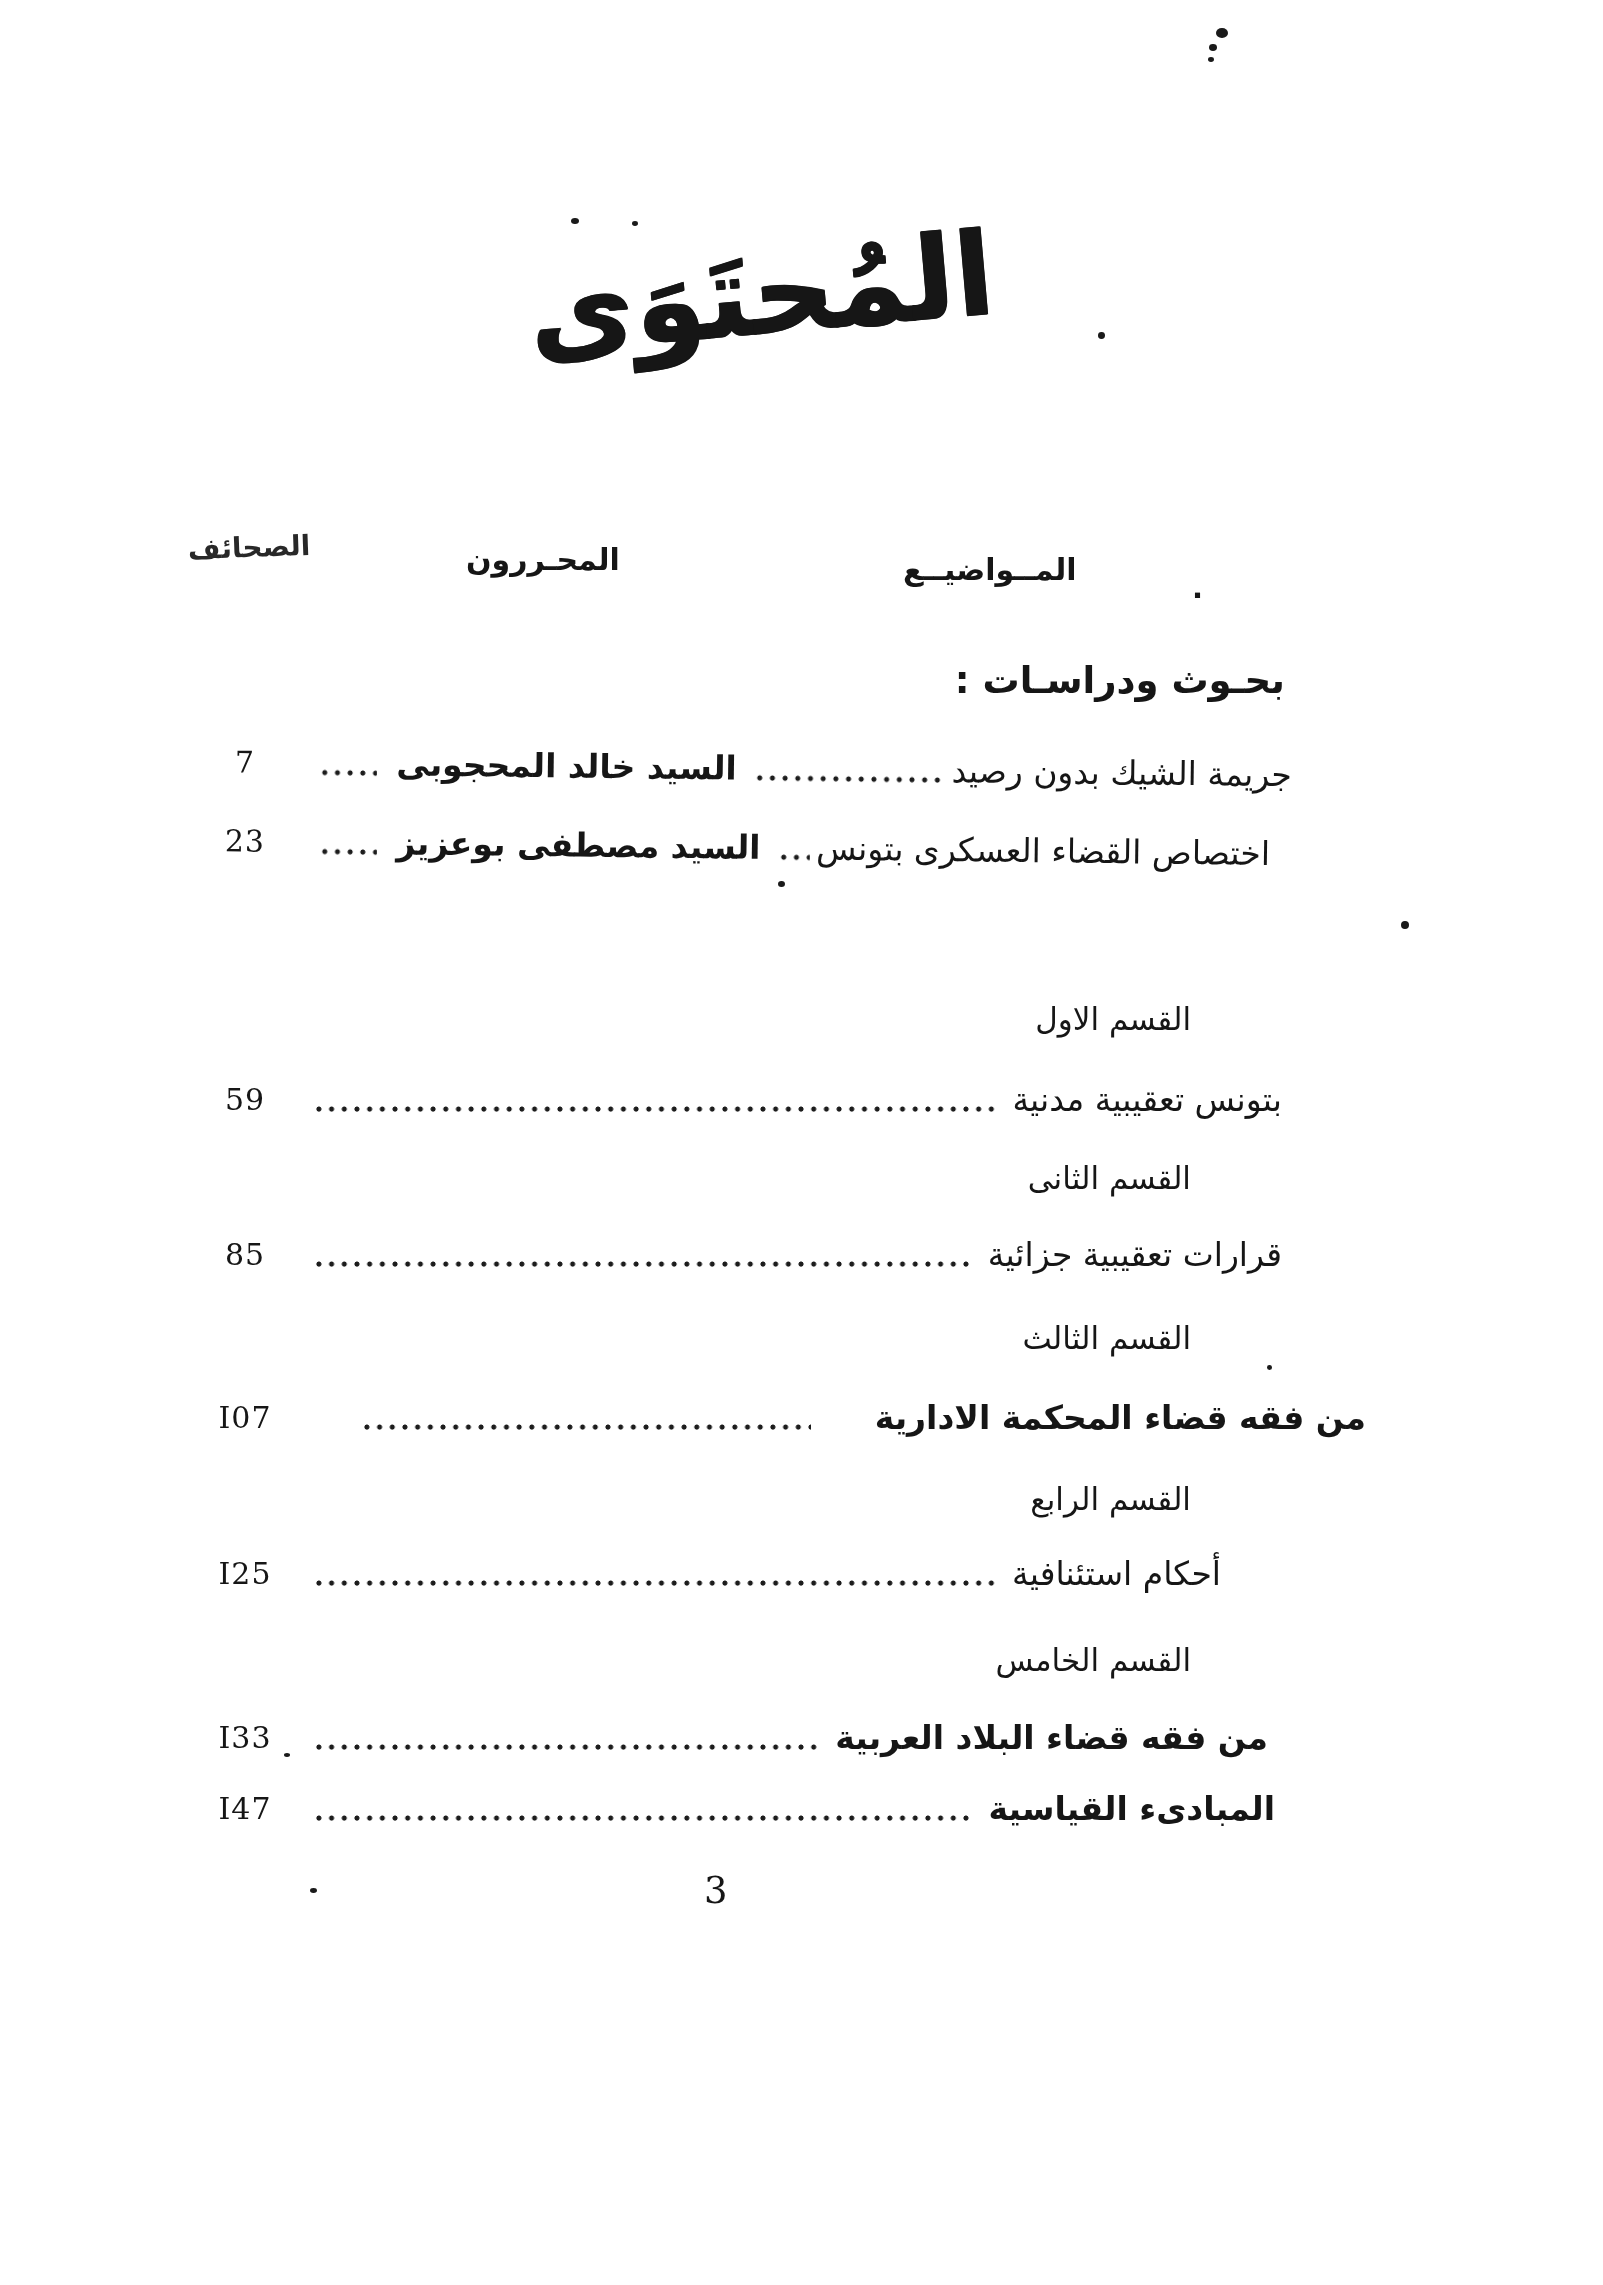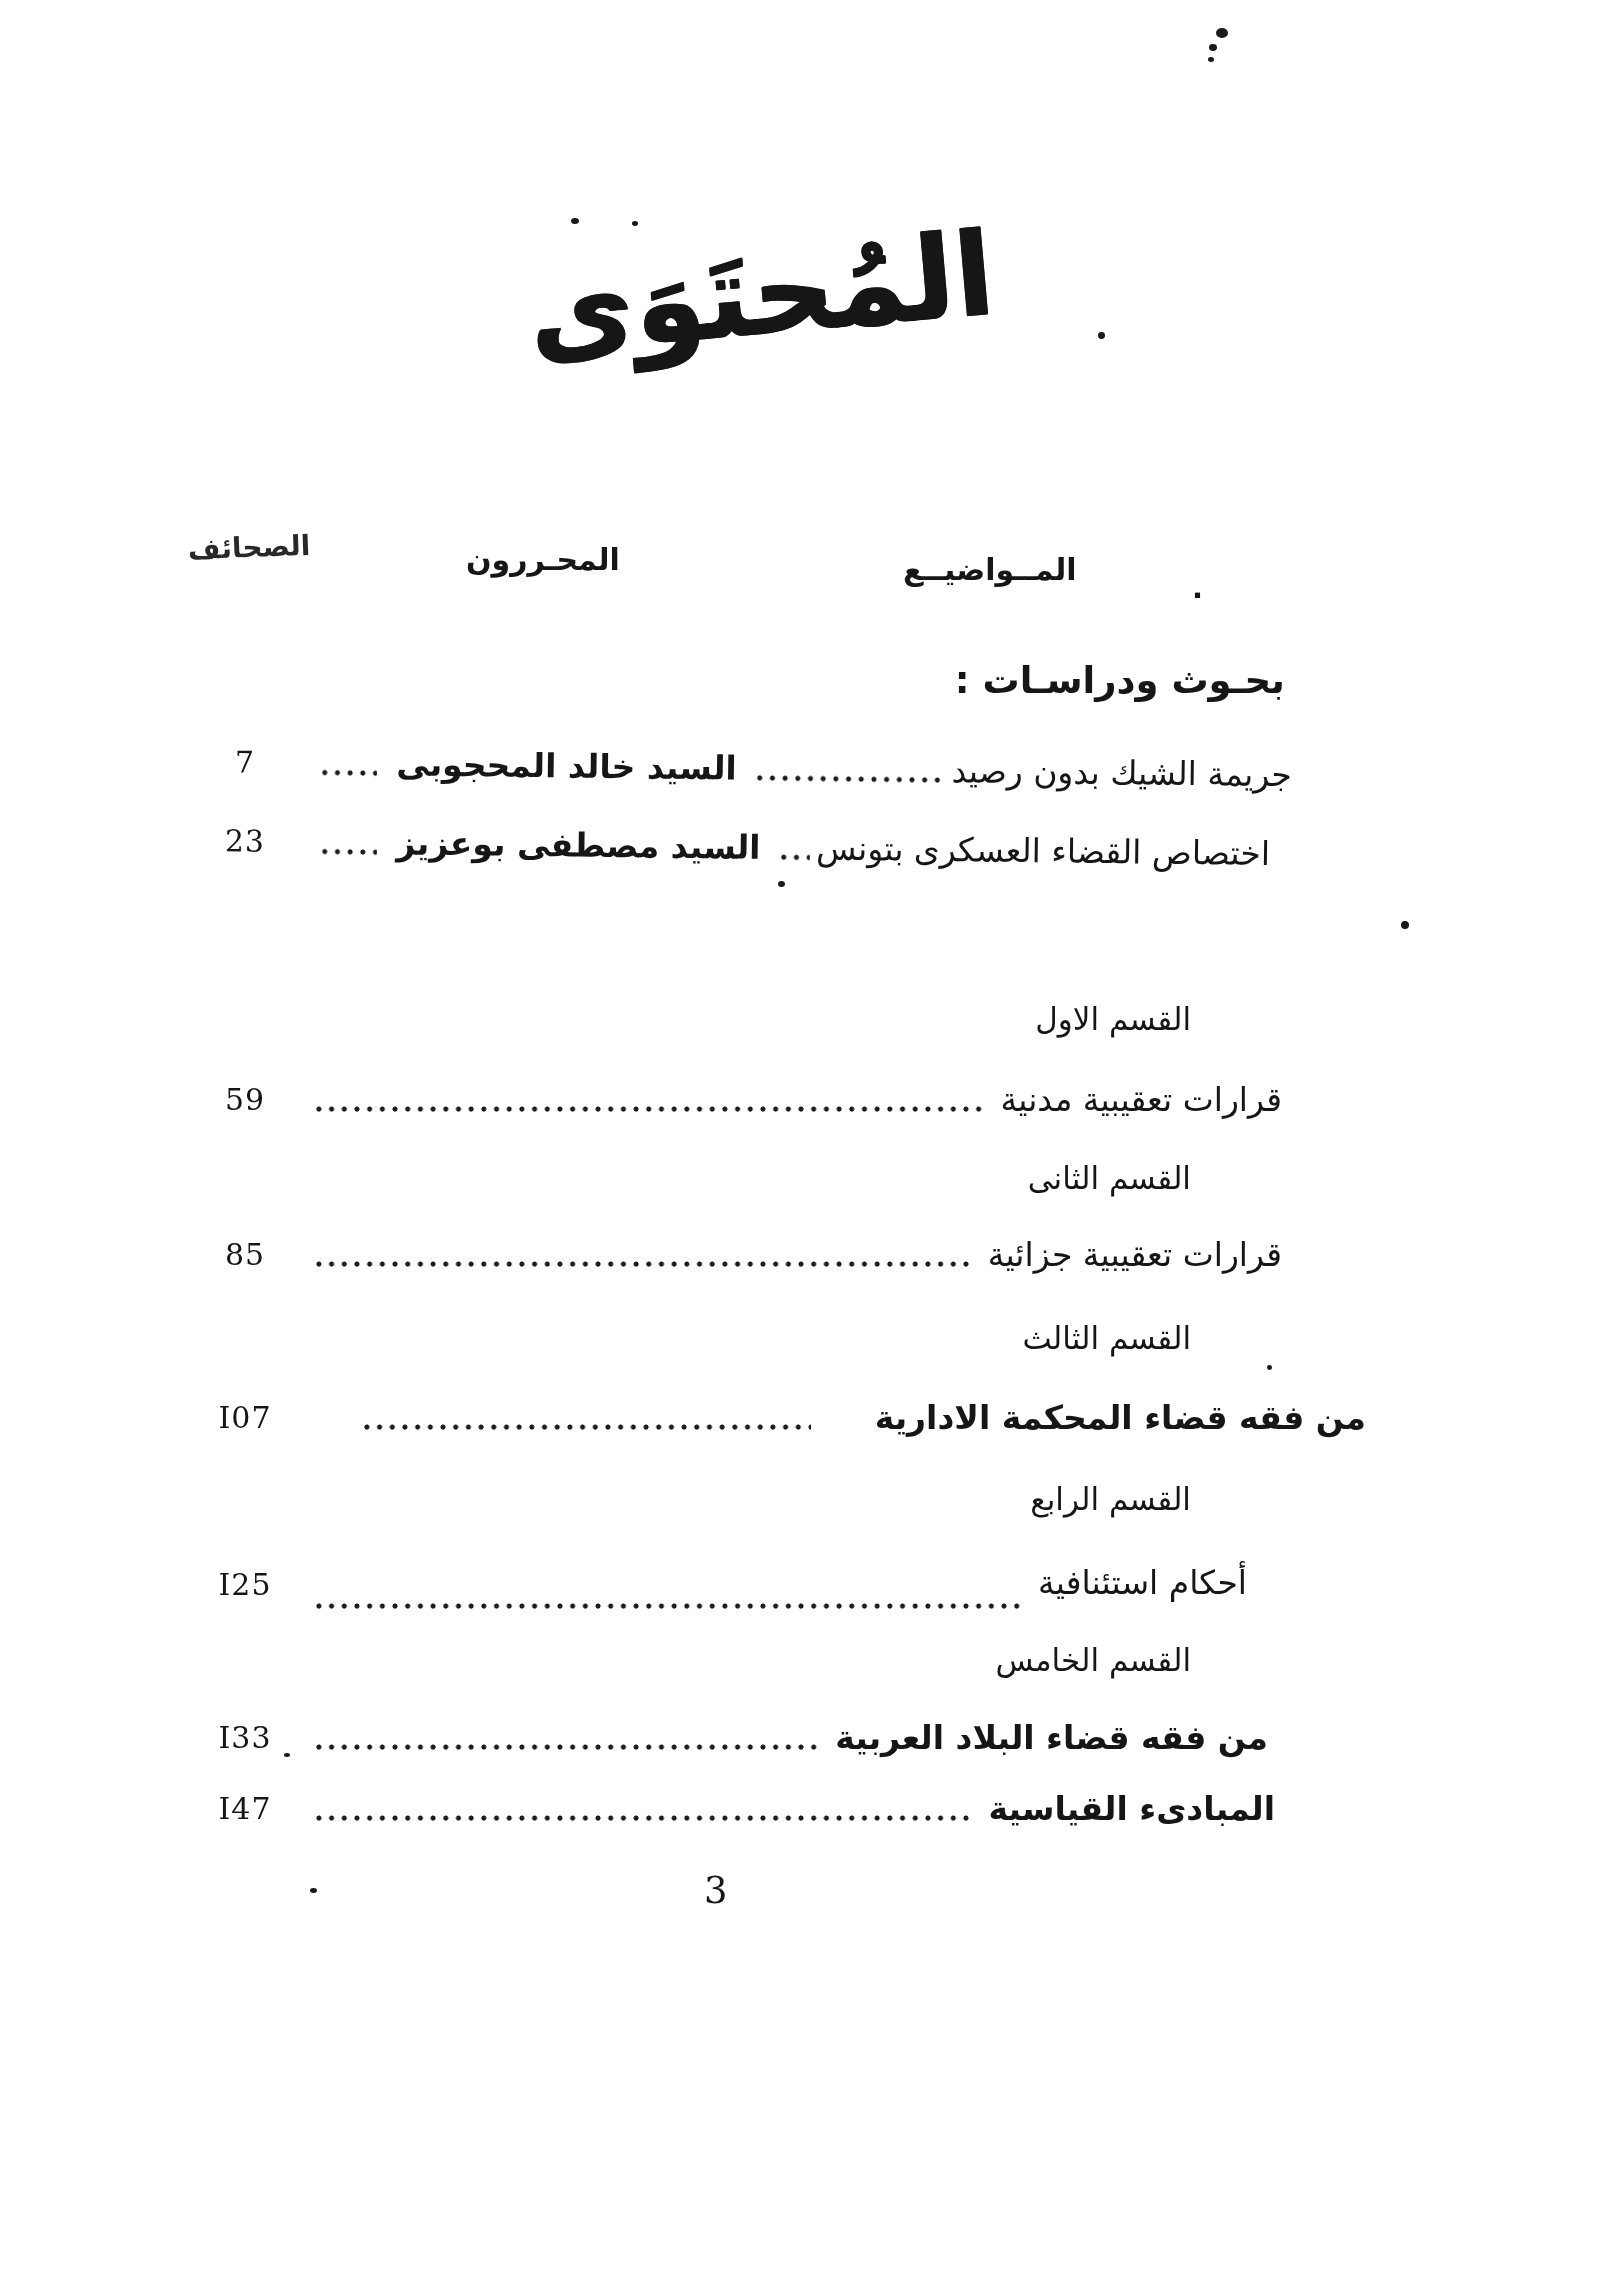--- a/index.html
+++ b/index.html
@@ -141,42 +141,42 @@
     <span class="dots mid" style="width:30px;"></span>
     <span class="ttl">اختصاص القضاء العسكرى بتونس</span>
   </div>
 
 
   <div class="part" style="top:1001px;">القسم الاول</div>
 
   <div class="row" style="top:1071px; right:321px;">
     <span class="num">59</span>
     <span class="dots grow"></span>
-    <span class="ttl">قرارات تعقيبية مدنية</span>
+    <span class="ttl">بتونس تعقيبية مدنية</span>
   </div>
 
   <div class="part" style="top:1160px;">القسم الثانى</div>
 
   <div class="row" style="top:1226px; right:321px;">
     <span class="num">85</span>
     <span class="dots grow"></span>
     <span class="ttl">قرارات تعقيبية جزائية</span>
   </div>
 
   <div class="part" style="top:1320px;">القسم الثالث</div>
 
   <div class="row" style="top:1389px; right:237px;gap:48px;">
     <span class="num">I07</span>
     <span class="dots grow"></span>
     <span class="ttl bold">من فقه قضاء المحكمة الادارية</span>
   </div>
 
   <div class="part" style="top:1481px;">القسم الرابع</div>
 
-  <div class="row" style="top:1545px; right:356px;align-items:flex-end;">
+  <div class="row" style="top:1545px; right:382px;">
     <span class="num">I25</span>
     <span class="dots grow"></span>
     <span class="ttl">أحكام استئنافية</span>
   </div>
 
   <div class="part" style="top:1642px;">القسم الخامس</div>
 
   <div class="row" style="top:1709px; right:335px;">
     <span class="num">I33</span>
     <span class="dots grow"></span>

